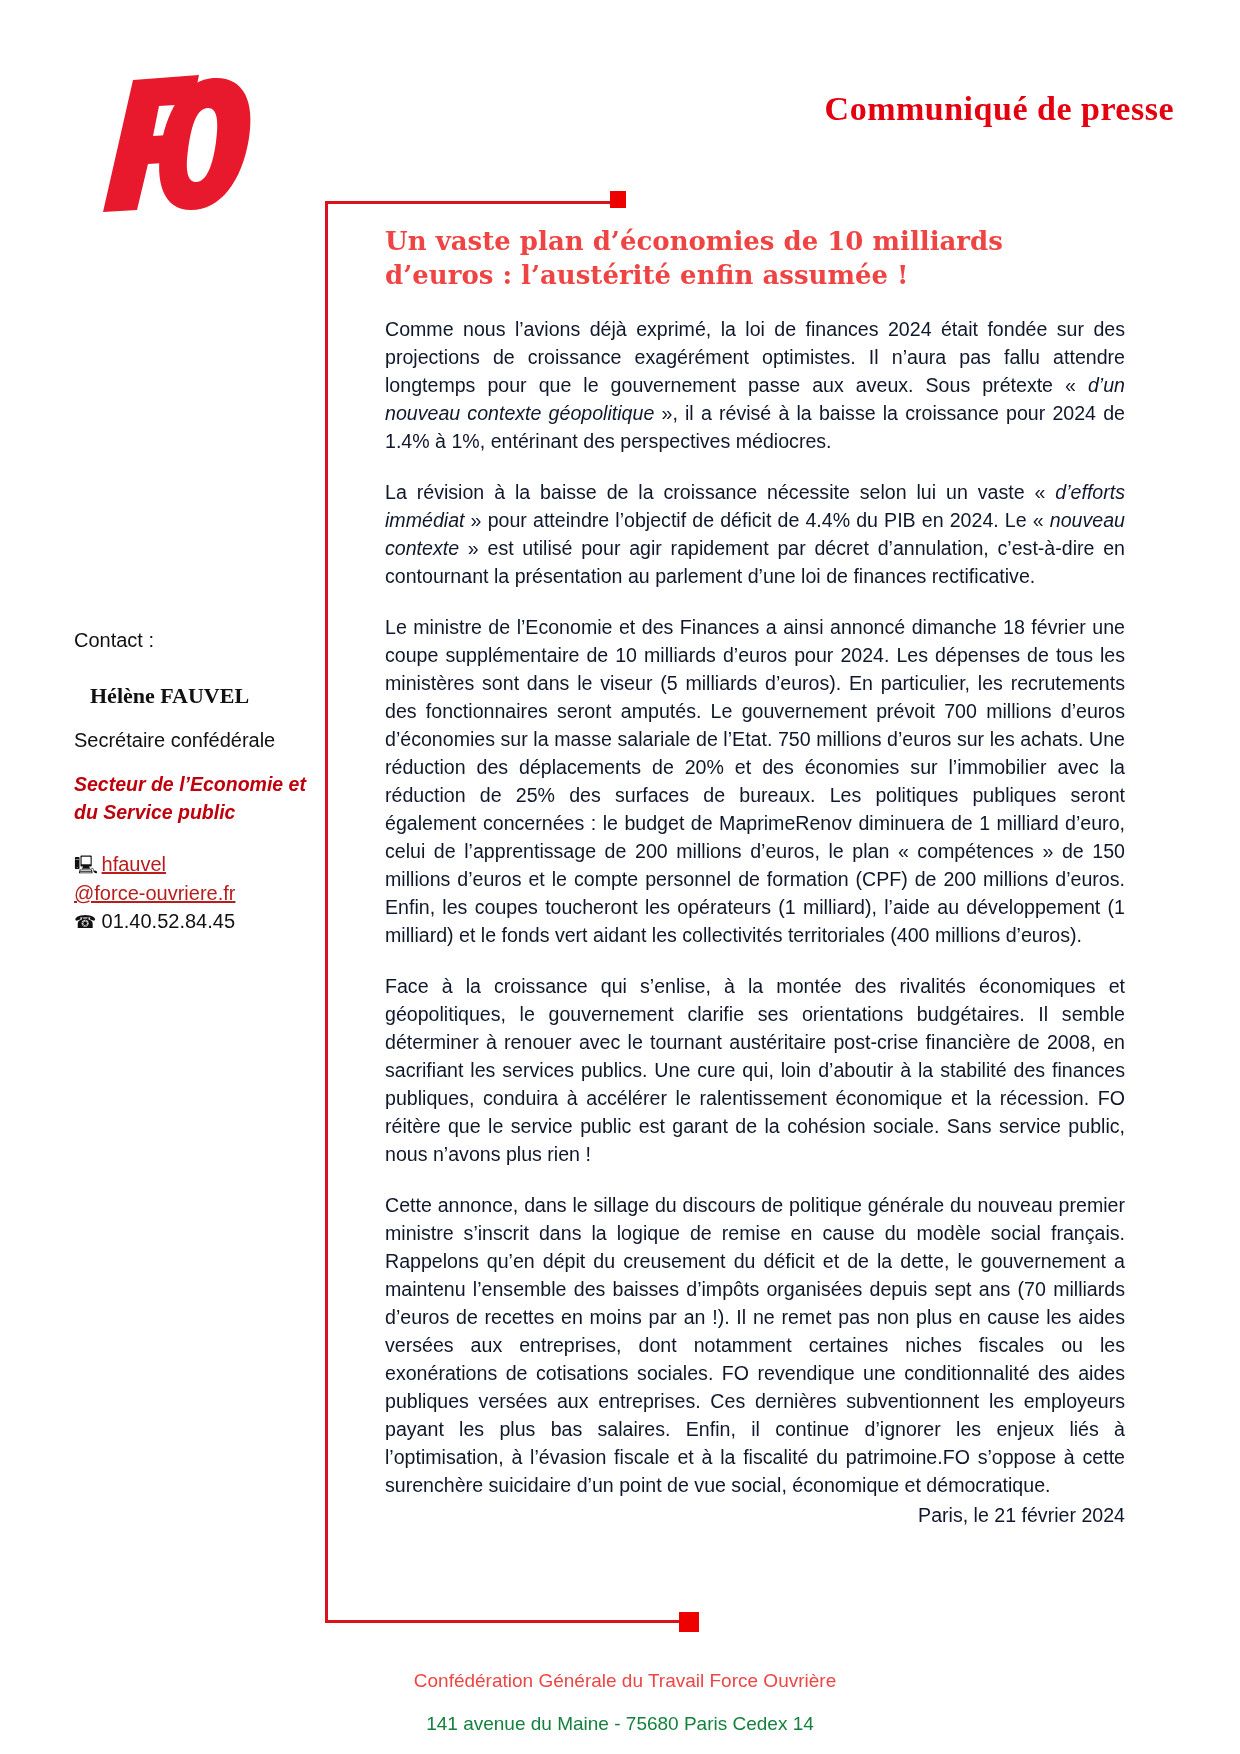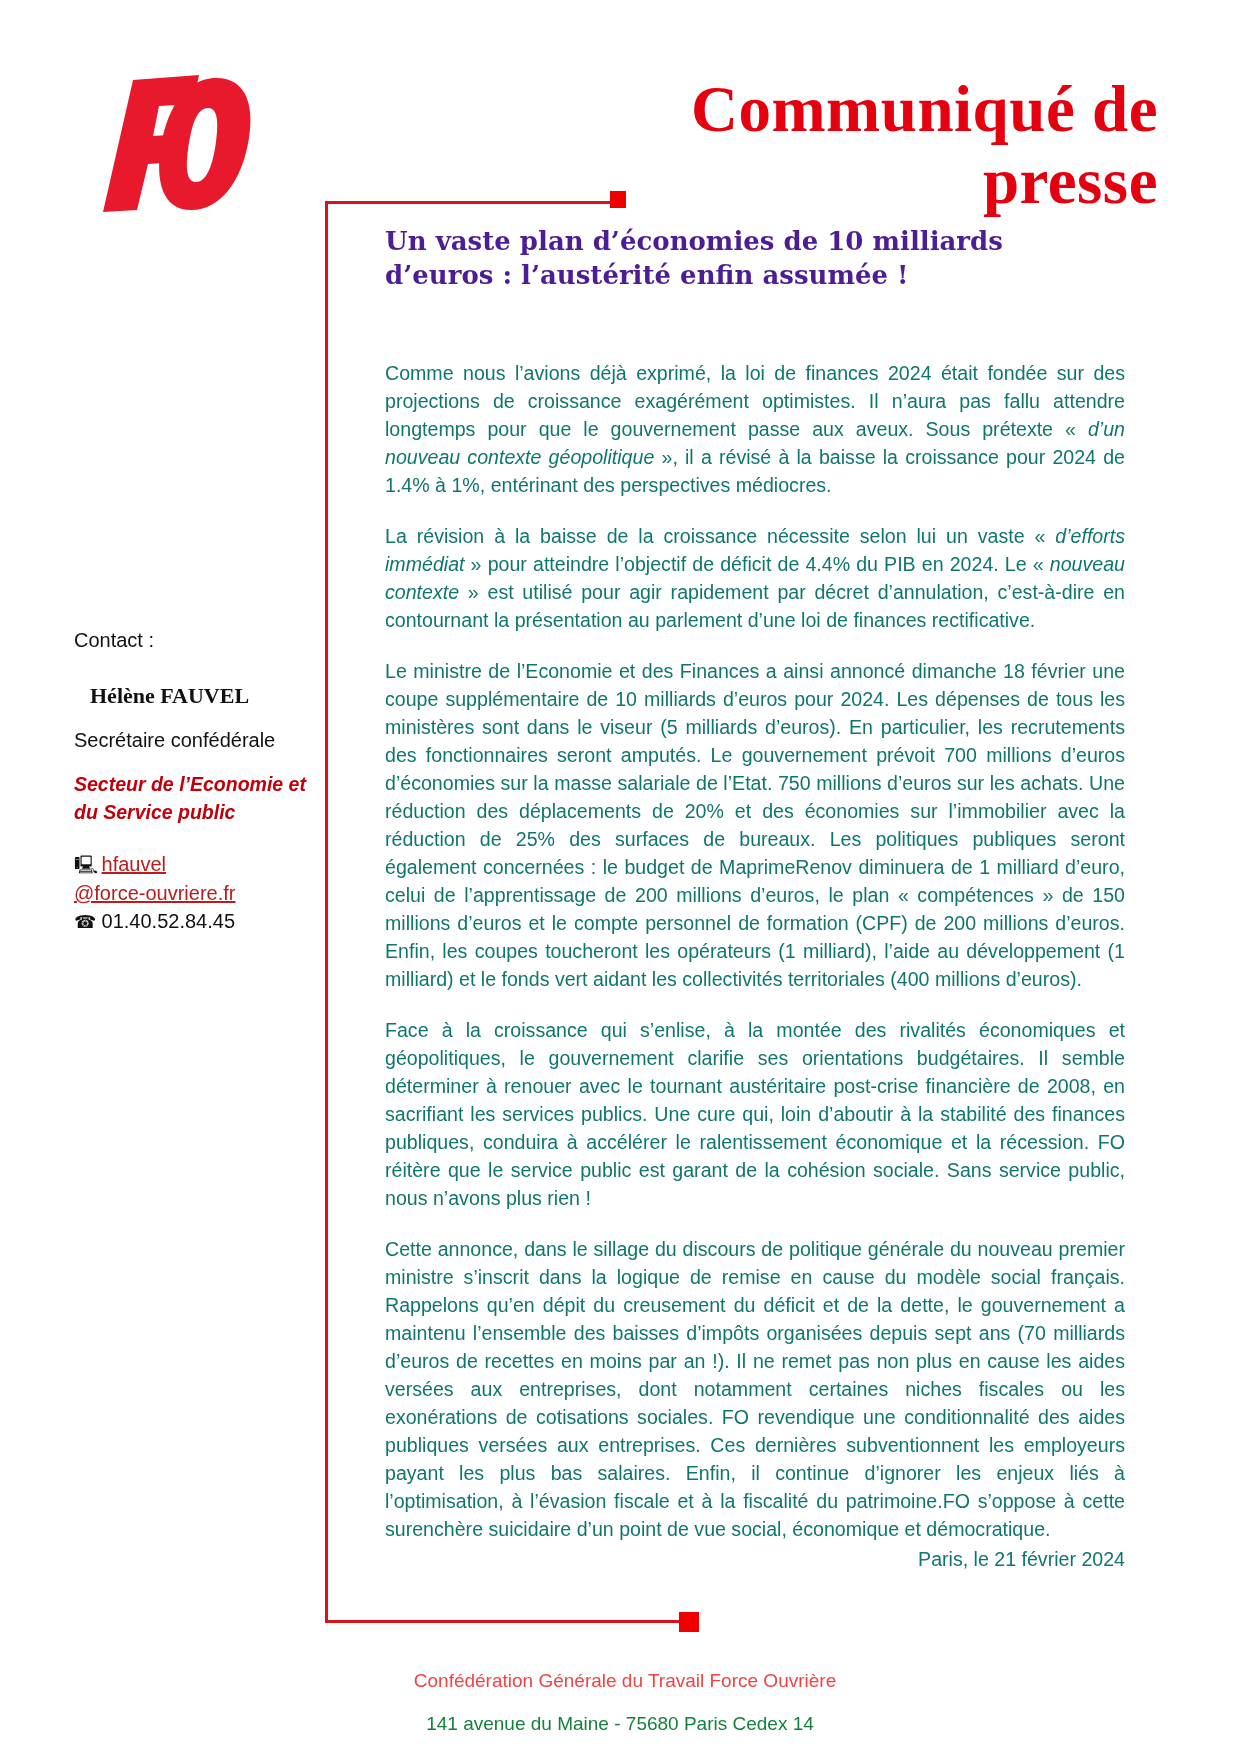--- a/index.html
+++ b/index.html
@@ -1,33 +1,33 @@
 <!DOCTYPE html>
 <html><head>
 <meta charset="utf-8">
 <style>
   html, body { margin:0; padding:0; background:#ffffff; }
   body { width:1240px; height:1754px; position:relative; overflow:hidden;
          font-family:"Liberation Sans", sans-serif; color:#111; }
   .logo { position:absolute; left:95px; top:70px; width:160px; height:145px; }
   .press-title { position:absolute; left:548px; top:74px; width:610px; text-align:right;
-                 font-family:"Liberation Serif", serif; font-weight:bold; font-size:65px;
-                 color:#e4000f; letter-spacing:0.5px; margin:0; line-height:1.1; }
+                 font-family:"Liberation Serif", serif; font-weight:bold; font-size:34px;
+                 color:#e4000f; letter-spacing:0.5px; margin:16px; line-height:1.1; }
   .frame-top { position:absolute; left:325px; top:201px; width:292px; height:3px; background:#d9121c; }
   .frame-left { position:absolute; left:325px; top:201px; width:3px; height:1422px; background:#d9121c; }
   .frame-bottom { position:absolute; left:325px; top:1620px; width:362px; height:3px; background:#d9121c; }
   .sq-top { position:absolute; left:610px; top:191px; width:16px; height:17px; background:#ee0000; }
   .sq-bottom { position:absolute; left:679px; top:1612px; width:20px; height:20px; background:#ee0000; }
 
   .headline { position:absolute; left:385px; top:224px; width:720px; margin:0;
               font-family:"DejaVu Serif", serif; font-weight:bold; font-size:26px;
-              line-height:34px; color:#4c1d95; }
+              line-height:34px; color:#ef4444; }
   .body { position:absolute; left:385px; top:315px; width:740px;
           font-family:"Liberation Sans", sans-serif; font-size:19.6px; line-height:28px;
-          color:#0f766e; text-align:justify;margin-top:44px; }
+          color:#0f172a; text-align:justify; }
   .body p { margin:0 0 23px 0; }
   .body em { font-style:italic; }
   .signoff { text-align:right; margin:0; }
 
   .contact { position:absolute; left:74px; top:626px; width:250px;
              font-family:"Liberation Sans", sans-serif; font-size:20px; line-height:28px; color:#111; }
   .contact .lbl { margin:0 0 28px 0; }
   .contact .name { font-family:"Liberation Serif", serif; font-weight:bold; font-size:22px; margin:16px; }
   .contact .role { margin:0 0 16px 0; }
   .contact .sector { color:#c0000c; font-weight:bold; margin:0 0 24px 0; font-size:19.5px;font-style:italic; }

